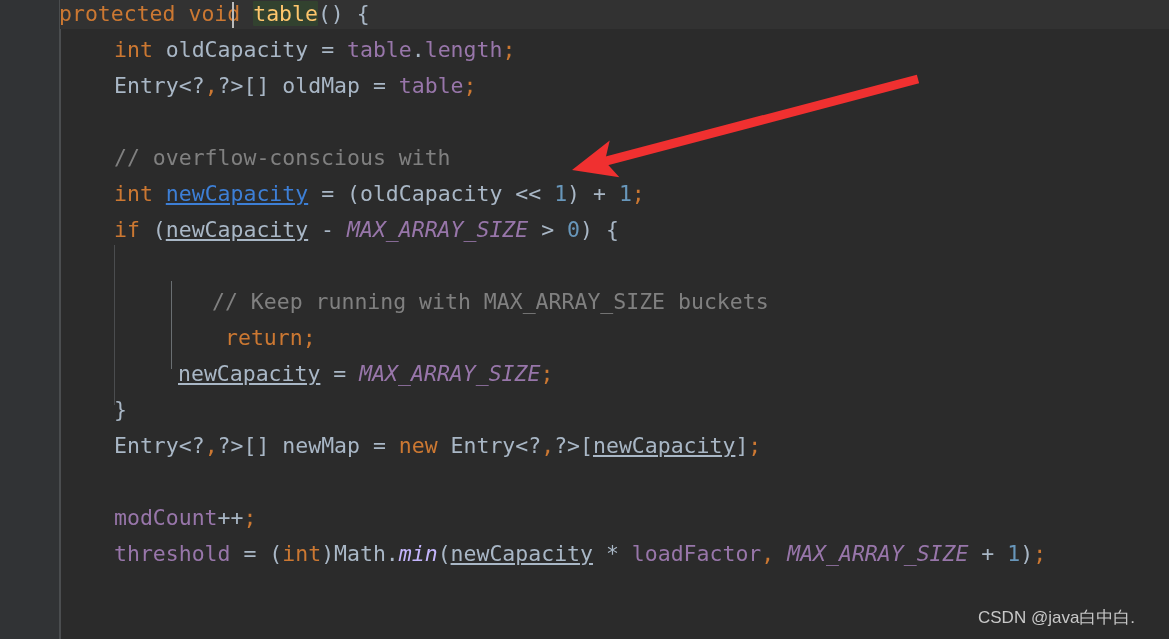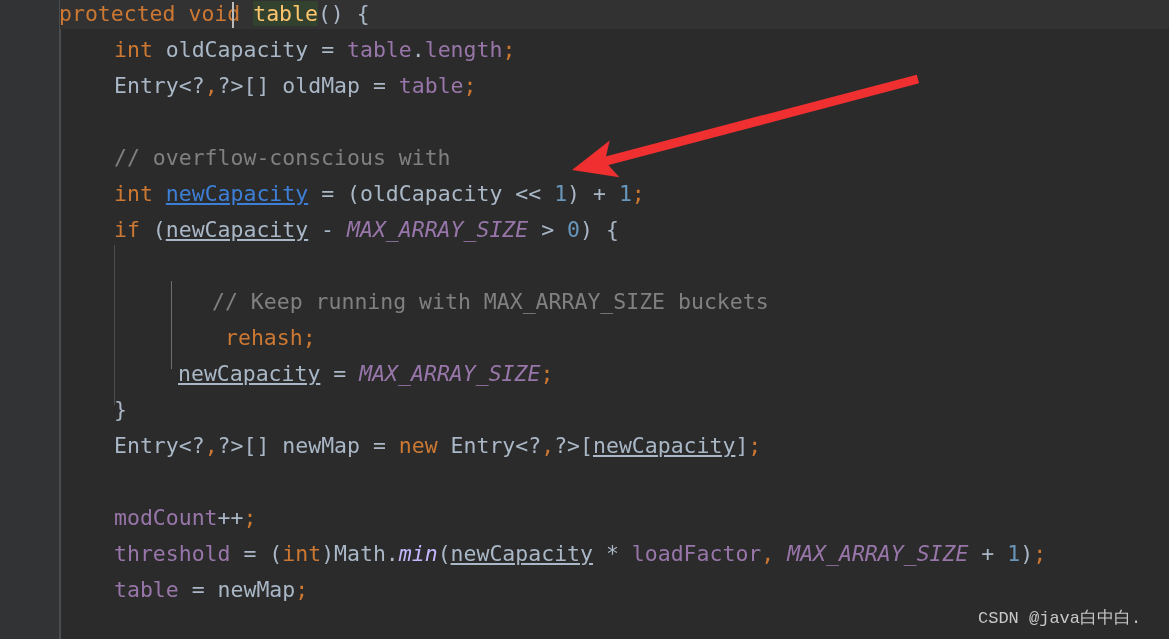--- a/index.html
+++ b/index.html
@@ -116,21 +116,21 @@
     width: 1169px;
     height: 639px;
     z-index: 6;
     pointer-events: none;
   }
 
   
   .watermark {
     position: absolute;
     z-index: 7;
-    font-family: Liberation Mono, monospace;
+    font-family: Liberation Sans, sans-serif;
     font-size: 17px;
     color: #c8c8c8;
     white-space: nowrap;
   }
 </style>
 </head>
 <body>
 
 <div id="editor">
 
@@ -144,28 +144,27 @@
 
   <div class="code-layer">
       <div class="line" style="top: -4px; left: 59px;"><span class="kw">protected</span><span class="pln"> </span><span class="kw">void</span><span class="pln"> </span><span class="ident-hl">table</span><span class="punc">() {</span></div>
       <div class="line" style="top: 32px; left: 114px;"><span class="kw">int</span><span class="pln"> oldCapacity </span><span class="pln">=</span><span class="pln"> </span><span class="fld">table</span><span class="pln">.</span><span class="fld">length</span><span class="semi">;</span></div>
       <div class="line" style="top: 68px; left: 114px;"><span class="pln">Entry</span><span class="pln">&lt;?</span><span class="semi">,</span><span class="pln">?&gt;[] oldMap = </span><span class="fld">table</span><span class="semi">;</span></div>
       <div class="line" style="top: 104px; left: 114px;"></div>
       <div class="line" style="top: 140px; left: 114px;"><span class="cmt">// overflow-conscious with</span></div>
       <div class="line" style="top: 176px; left: 114px;"><span class="kw">int</span><span class="pln"> </span><span class="hl">newCapacity</span><span class="pln"> = (oldCapacity </span><span class="pln">&lt;&lt;</span><span class="pln"> </span><span class="num">1</span><span class="pln">) + </span><span class="num">1</span><span class="semi">;</span></div>
       <div class="line" style="top: 212px; left: 114px;"><span class="kw">if</span><span class="pln"> (</span><span class="hl2">newCapacity</span><span class="pln"> - </span><span class="stc">MAX_ARRAY_SIZE</span><span class="pln"> &gt; </span><span class="num">0</span><span class="pln">) {</span></div>
       <div class="line" style="top: 284px; left: 212px;"><span class="cmt">// Keep running with MAX_ARRAY_SIZE buckets</span></div>
-      <div class="line" style="top: 320px; left: 225px;"><span class="kw">rehash</span><span class="semi">;</span></div>
+      <div class="line" style="top: 320px; left: 225px;"><span class="kw">return</span><span class="semi">;</span></div>
       <div class="line" style="top: 356px; left: 168px; margin-left: 10px;"><span class="hl2">newCapacity</span><span class="pln"> = </span><span class="stc">MAX_ARRAY_SIZE</span><span class="semi">;</span></div>
       <div class="line" style="top: 392px; left: 114px;"><span class="pln">}</span></div>
       <div class="line" style="top: 428px; left: 114px;"><span class="pln">Entry</span><span class="pln">&lt;?</span><span class="semi">,</span><span class="pln">?&gt;[] newMap = </span><span class="kw">new</span><span class="pln"> Entry</span><span class="pln">&lt;?</span><span class="semi">,</span><span class="pln">?&gt;[</span><span class="hl2">newCapacity</span><span class="pln">]</span><span class="semi">;</span></div>
       <div class="line" style="top: 464px; left: 114px;"></div>
       <div class="line" style="top: 500px; left: 114px; text-align: right;"><span class="fld">modCount</span><span class="pln">++</span><span class="semi">;</span></div>
       <div class="line" style="top: 536px; left: 114px;"><span class="fld">threshold</span><span class="pln"> = (</span><span class="kw">int</span><span class="pln">)Math.</span><span class="mth">min</span><span class="pln">(</span><span class="hl2">newCapacity</span><span class="pln"> * </span><span class="fld">loadFactor</span><span class="semi">,</span><span class="pln"> </span><span class="stc">MAX_ARRAY_SIZE</span><span class="pln"> + </span><span class="num">1</span><span class="pln">)</span><span class="semi">;</span></div>
-      <div class="line" style="top: 572px; left: 114px;"><span class="fld">table</span><span class="pln"> = newMap</span><span class="semi">;</span></div>
     </div>
 
   <div class="caret" style="left:232px; top:2px;"></div>
 
   <svg class="arrow-svg" viewBox="0 0 1169 639" width="1169" height="639">
     <g>
       <path id="arrow-shaft" d="M 918 79 L 601.0133220099193 162.3693286043276" stroke="#f03030" stroke-width="9" stroke-linecap="butt" fill="none"></path>
       <path id="arrow-head" d="M 572 170 L 609.7201137306224 140.43324468006492 L 604.8817649445751 161.35190575157125 L 619.3856308318075 177.183452559296 Z" fill="#f03030"></path>
     </g>
   </svg>

